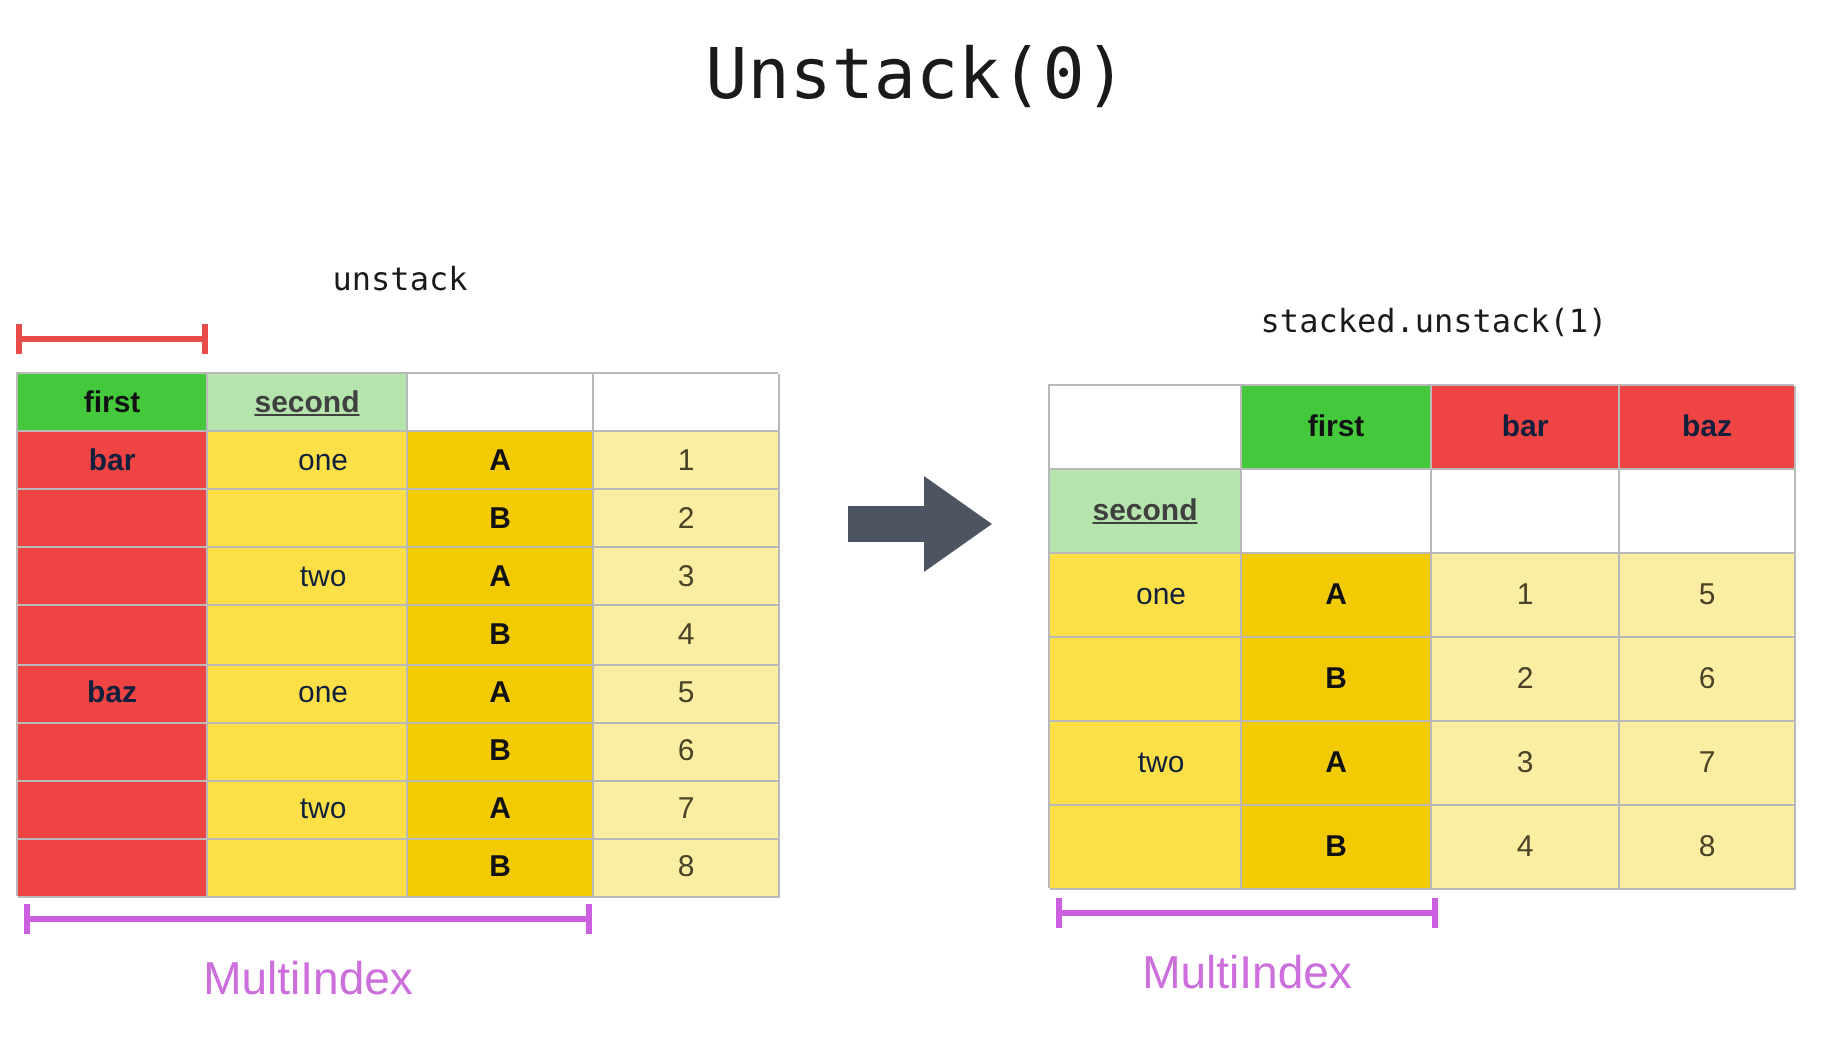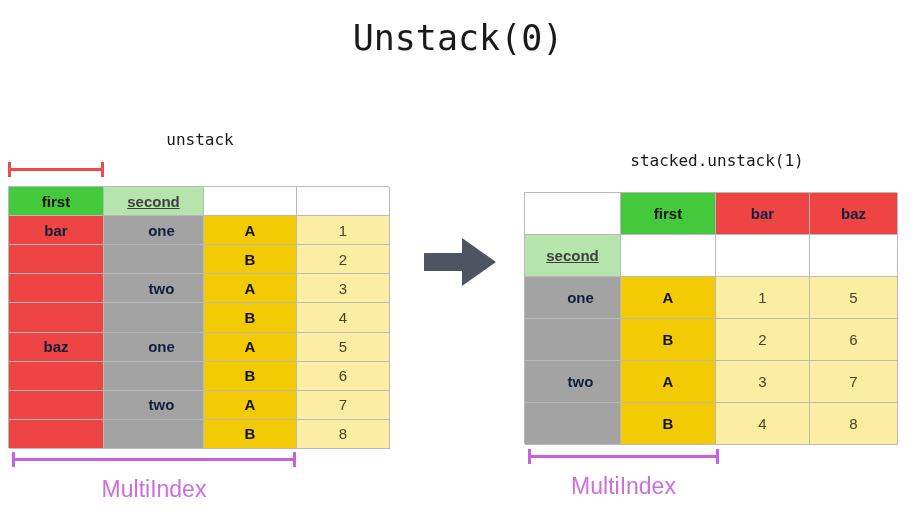--- a/index.html
+++ b/index.html
@@ -75,21 +75,21 @@
     justify-content: center;
     box-sizing: border-box;
     font-size: 15px;
     color: #12213a;
     overflow: hidden;
   }
   .c-white   { background: #ffffff; }
   .c-green   { background: #45c93c; font-weight: bold; color: #111111; }
   .c-lgreen  { background: #b5e5ad; font-weight: bold; color: #404040; text-decoration: underline; }
   .c-blue    { background: #ef4444; font-weight: bold; color: #10203c; }
-  .c-lblue   { background: #a3a3a3; font-weight: bold; color: #10203c; padding-left: 16px; }
+  .c-lblue   { background: #fde047; font-weight: normal; color: #10203c; padding-left: 16px; }
   .c-gold    { background: #f2cb04; font-weight: bold; color: #111111; }
   .c-lyellow { background: #fbeda2; font-weight: normal; color: #4a4328; }
 
   
   #left-table {
     left: 8px;
     top: 186px;
     width: 381px;
     height: 262px;
     grid-template-columns: 95px 100px 93px 93px;

